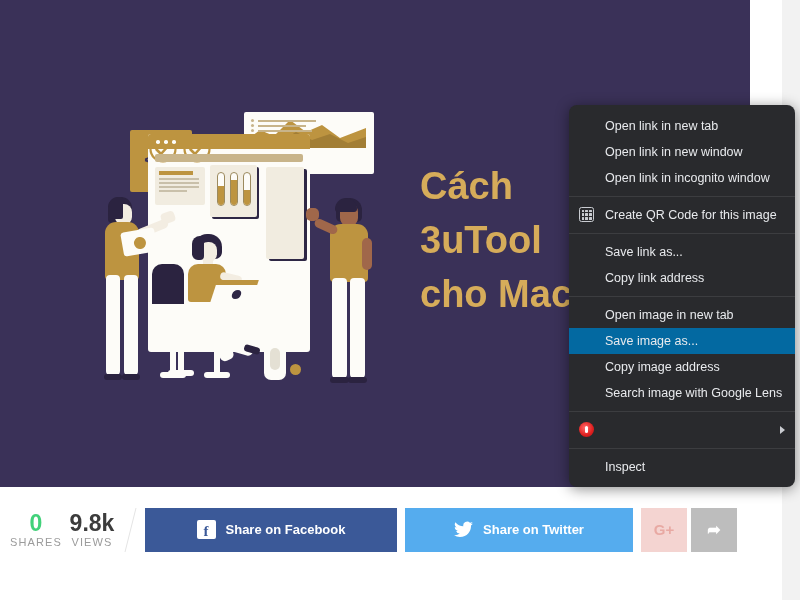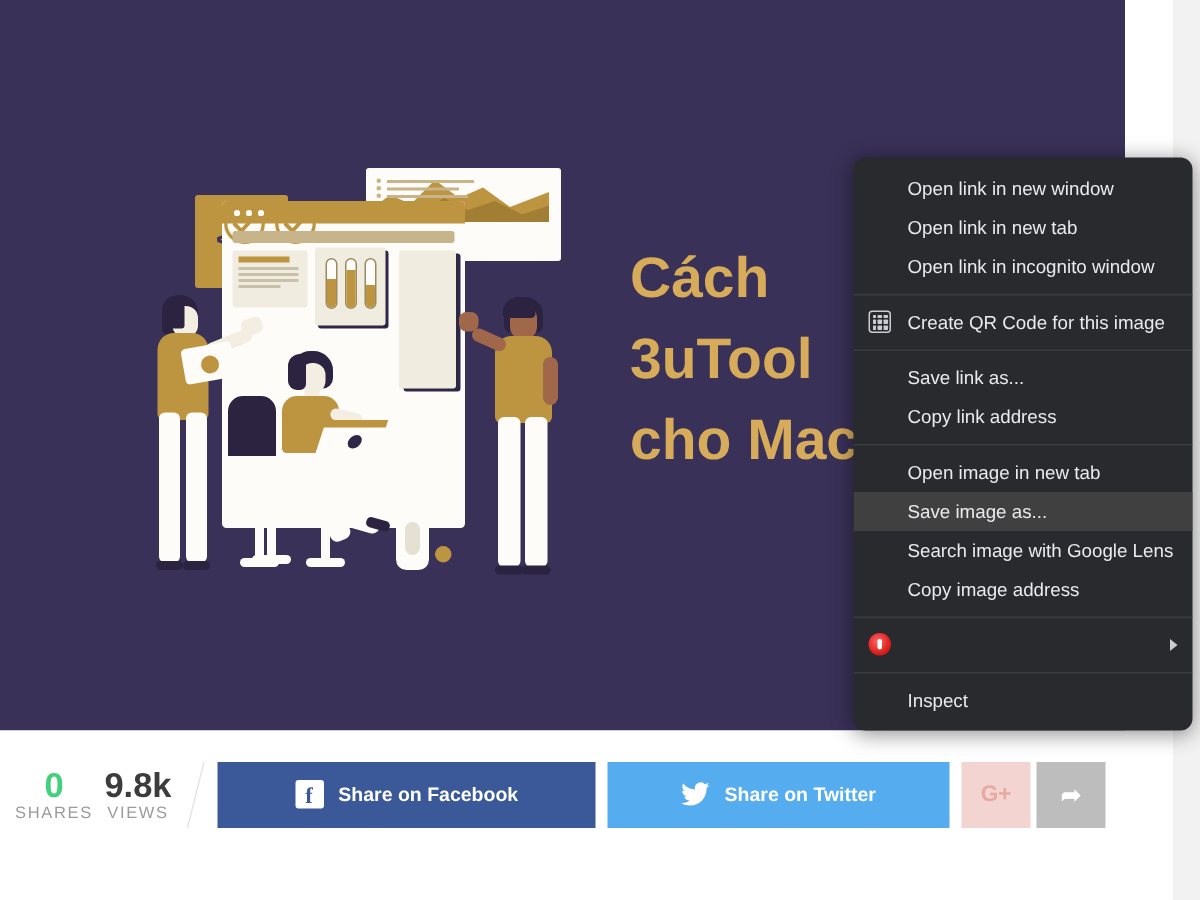--- a/index.html
+++ b/index.html
@@ -144,21 +144,21 @@
     background:#292a2d; border-radius:8px;
     padding:8px 0 7px 0;
     box-shadow:0 2px 14px rgba(0,0,0,.45);
     overflow:hidden;
   }
   .mi {
     height:26px; display:flex; align-items:center;
     padding-left:36px; color:#e8eaed; font-size:12.5px; white-space:nowrap;
     position:relative;
   }
-  .mi.hl { background:#404040; }
+  .mi.hl { background:#0369a1; }
   .mi .mi-icon {
     position:absolute; left:10px; top:50%; transform:translateY(-50%);
     width:16px; height:16px;
   }
   .mi .arrow {
     position:absolute; right:10px; top:50%; transform:translateY(-50%);
     width:0; height:0; border-left:5px solid #c9ccd1;
     border-top:4px solid transparent; border-bottom:4px solid transparent;
   }
   .sep { height:1px; background:#3c3d40; margin:5px 0; }
@@ -338,24 +338,24 @@
     </div>
 
     <div class="sbtn more">
       <span>➦</span>
     </div>
   </div>
 
   <div class="ctxmenu">
 
     <div class="mi">
+      <span>Open link in new tab</span>
+    </div>
+    <div class="mi">
       <span>Open link in new window</span>
-    </div>
-    <div class="mi">
-      <span>Open link in new tab</span>
     </div>
     <div class="mi">
       <span>Open link in incognito window</span>
     </div>
 
     <div class="sep"></div>
 
     <div class="mi">
       <span class="mi-icon">
         <span class="qr-icon">
@@ -384,24 +384,24 @@
 
     <div class="sep"></div>
 
     <div class="mi">
       <span>Open image in new tab</span>
     </div>
     <div class="mi hl">
       <span>Save image as...</span>
     </div>
     <div class="mi">
+      <span>Copy image address</span>
+    </div>
+    <div class="mi">
       <span>Search image with Google Lens</span>
-    </div>
-    <div class="mi">
-      <span>Copy image address</span>
     </div>
 
     <div class="sep"></div>
 
     <div class="mi">
       <span class="mi-icon">
         <span class="ab-icon">
             <i></i>
           </span>
       </span>

